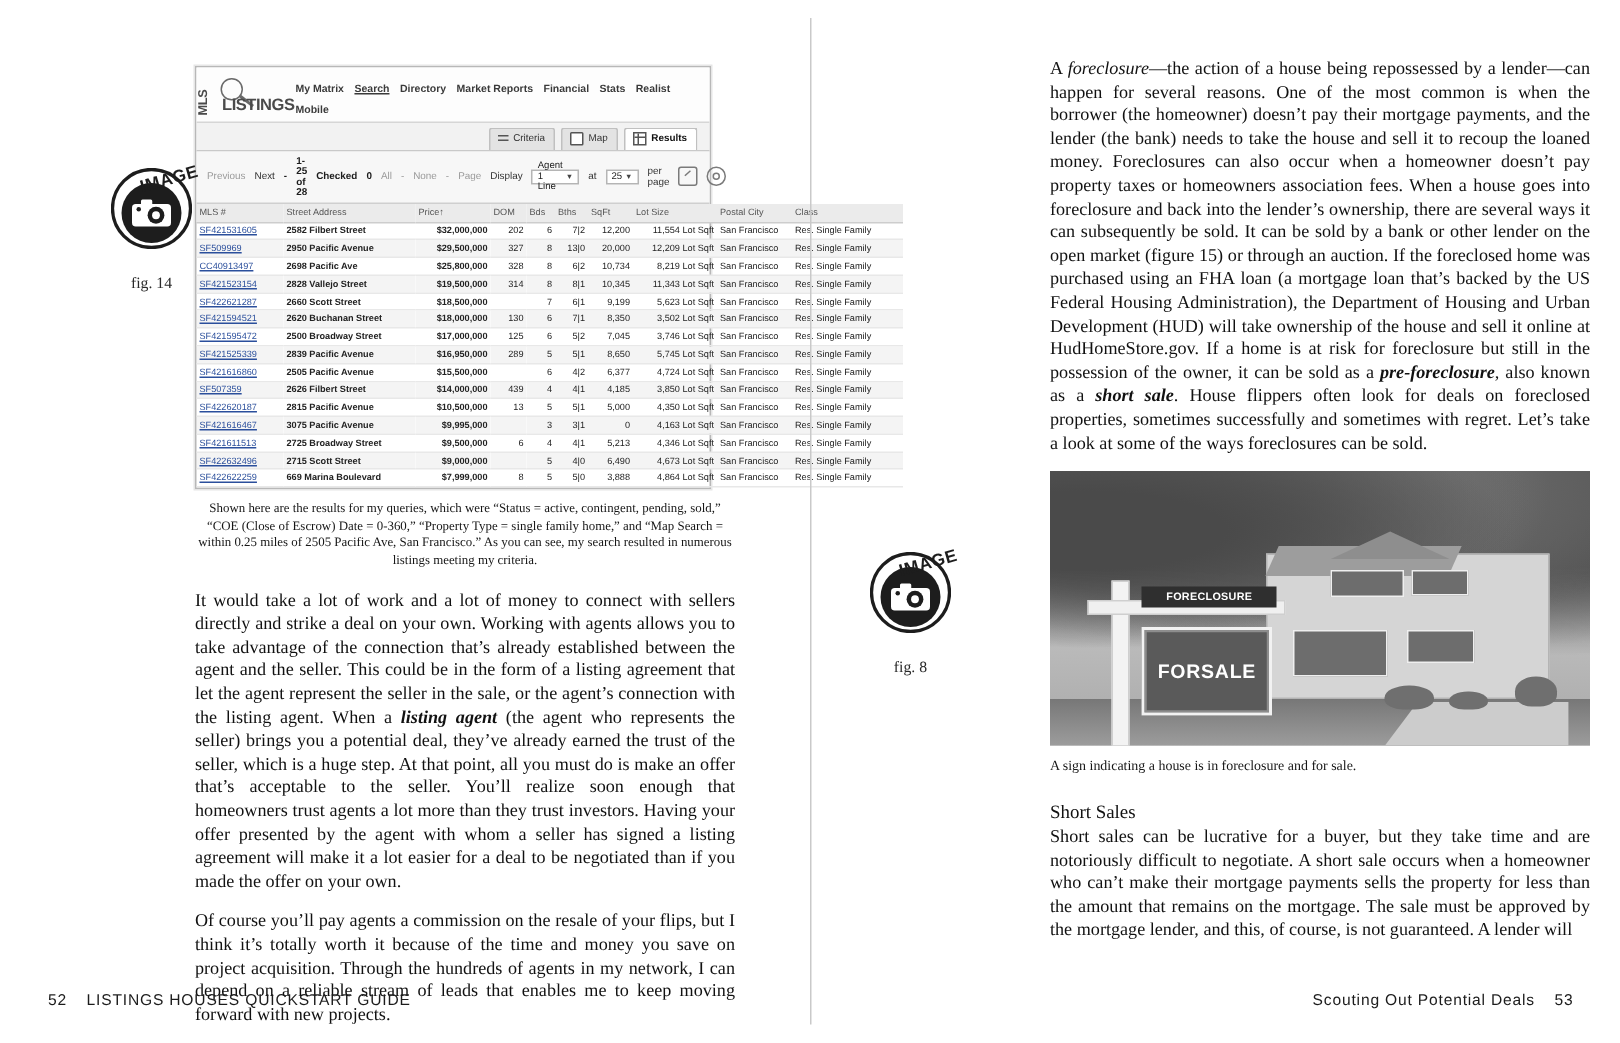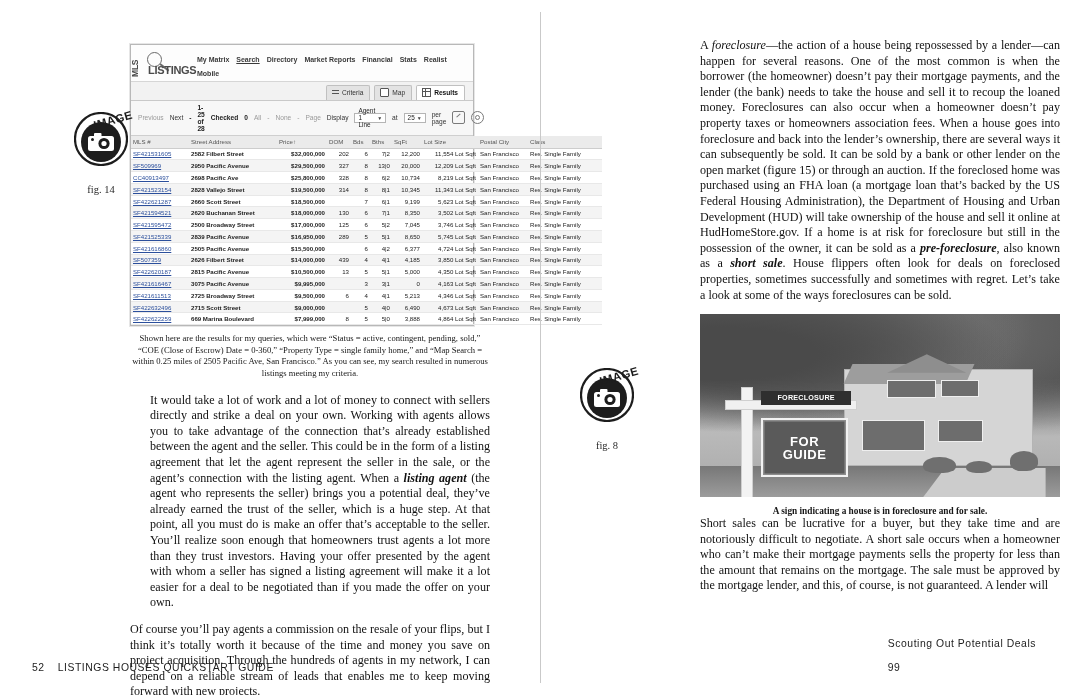--- a/index.html
+++ b/index.html
@@ -302,34 +302,32 @@
     margin-top: 7px;
     font-size: 8.6px;
     line-height: 11.6px;
     text-align: center;
     color: #161616;
     font-family: "Liberation Serif", serif;
   }
   .img-caption {
     margin-top: 9px;
     font-size: 9.3px;
-    text-align: center;
     color: #161616;
-    font-weight: bold;
   }
   p.body {
     margin: 0 0 11px 0;
     font-size: 12.1px;
     line-height: 15.6px;
     text-align: justify;
     text-indent: 0;
     color: #111;
     hyphens: none;
   }
-  p.body.first { margin-top: 13px; margin-left: 20px; }
+  p.body.first { margin-top: 13px; }
   h2.sec-title {
     font-family: "Liberation Sans", sans-serif;
     font-size: 15px;
     font-weight: bold;
     margin: 0 0 3px 0;
     letter-spacing: -0.2px;
     color: #111;
   }
   h3.sub-title {
     font-family: "Liberation Serif", serif;
@@ -439,21 +437,21 @@
     justify-content: center;
   }
   .ph-forsale {
     position: absolute;
     left: 17%; top: 57%;
     width: 23%; height: 30%;
     background: #5a5a5a;
     border: 2.5px solid #f2f2f2;
     box-shadow: inset 0 0 0 1.5px #8d8d8d;
     display: flex;
-    flex-direction: column;
+    flex-direction: row;
     align-items: center;
     justify-content: center;
     color: #fff;
     font-family: "Liberation Sans", sans-serif;
     font-weight: bold;
     font-size: 13px;
     line-height: 13px;
     letter-spacing: 0.5px;
   }
   .ph-bush {
@@ -468,21 +466,21 @@
     bottom: 22px;
     font-family: "Liberation Sans", sans-serif;
     font-size: 10.4px;
     letter-spacing: 0.55px;
     color: #1c1c1c;
     display: flex;
     gap: 13px;
     align-items: baseline;
   }
   .footer-left { left: 32px; align-items: center; }
-  .footer-right { right: 44px; flex-direction: column; }
+  .footer-right { right: 31px; }
 </style>
 </head>
 <body>
 
 <div class="spread">
 
   <div class="page">
 
     <div class="img-badge" style="left:62px; top:112px;">
       <div class="badge-circle">
@@ -817,29 +815,30 @@
         <div class="ph-drive"></div>
         <div class="ph-bush" style="left:62%; bottom:13%; width:9%; height:9%;"></div>
         <div class="ph-bush" style="left:74%; bottom:13%; width:7%; height:7%;"></div>
         <div class="ph-bush" style="left:86%; bottom:14%; width:8%; height:11%;"></div>
 
         <div class="ph-post"></div>
         <div class="ph-arm"></div>
         <div class="ph-fcl">FORECLOSURE</div>
         <div class="ph-forsale">
           <span>FOR</span>
-          <span>GUIDE</span>
+          <span>SALE</span>
         </div>
       </div>
 
       <div class="img-caption">A sign indicating a house is in foreclosure and for sale.</div>
 
+      <h3 class="sub-title" style="margin-top:18px;">Short Sales</h3>
       <p class="body">Short sales can be lucrative for a buyer, but they take time and are notoriously difficult to negotiate. A short sale occurs when a homeowner who can’t make their mortgage payments sells the property for less than the amount that remains on the mortgage. The sale must be approved by the mortgage lender, and this, of course, is not guaranteed. A lender will</p>
     </div>
 
     <div class="footer footer-right">
       <span>Scouting Out Potential Deals</span>
-      <span>99</span>
+      <span>53</span>
     </div>
   </div>
 
   <div class="gutter-line"></div>
 </div>
 
 </body></html>

